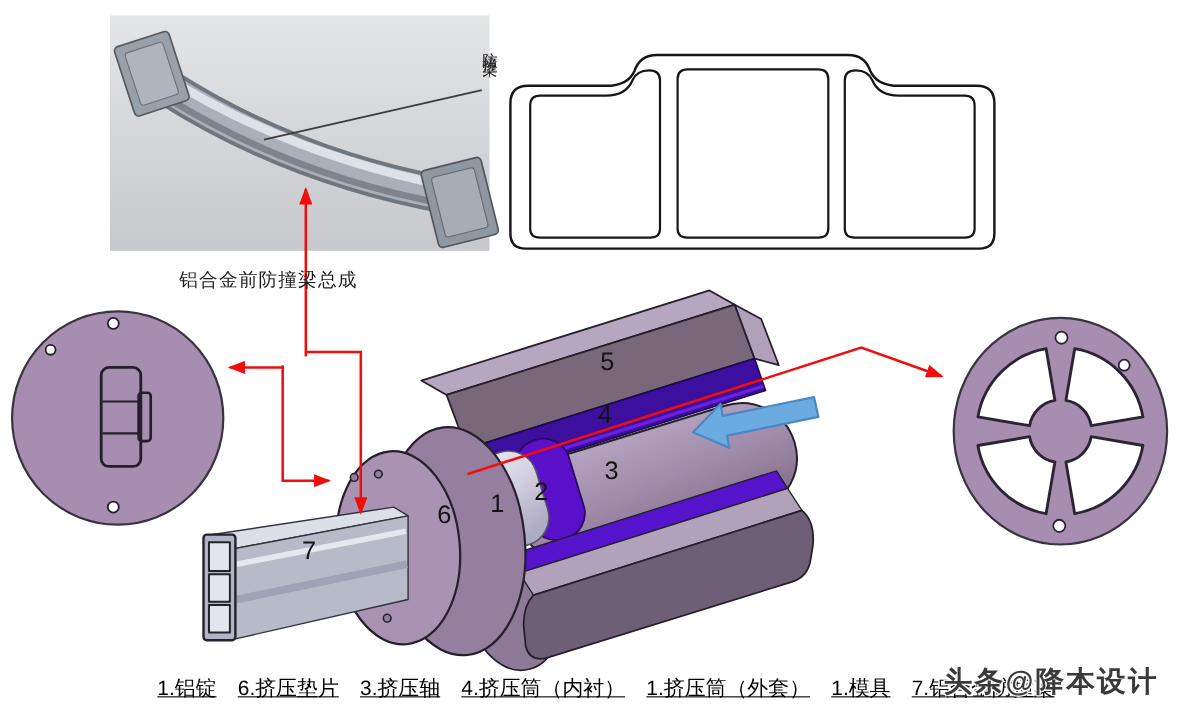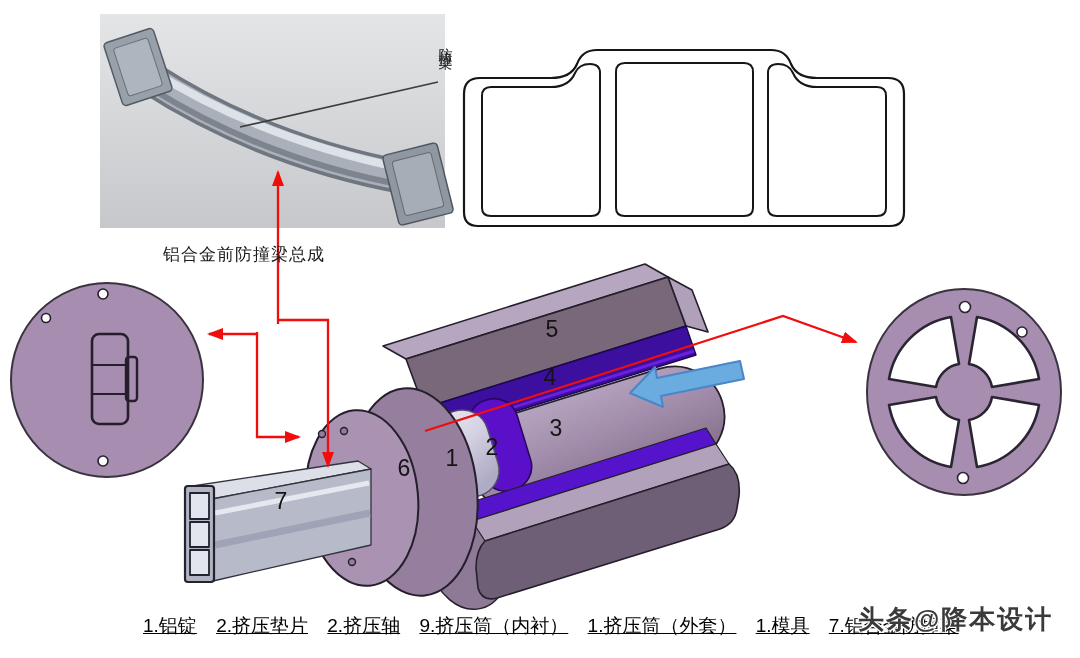--- a/index.html
+++ b/index.html
@@ -154,23 +154,23 @@
 <span class="lbl" style="left:452px;top:458px">1</span>
 <span class="lbl" style="left:492px;top:447px">2</span>
 <span class="lbl" style="left:556px;top:428px">3</span>
 <span class="lbl" style="left:550px;top:377px">4</span>
 <span class="lbl" style="left:552px;top:329px">5</span>
 <span class="lbl" style="left:404px;top:468px">6</span>
 <span class="lbl" style="left:281px;top:501px">7</span>
 
 <div class="legend">
   <span>1.铝锭</span>
-  <span>2.挤压垫片</span>
-  <span>2.挤压轴</span>
-  <span>9.挤压筒（内衬）</span>
+  <span>6.挤压垫片</span>
+  <span>3.挤压轴</span>
+  <span>4.挤压筒（内衬）</span>
   <span>1.挤压筒（外套）</span>
   <span>1.模具</span>
   <span>7.铝合金防撞梁</span>
 </div>
 
 <span class="watermark">头条@降本设计</span>
 
 </div>
 
 </body></html>

